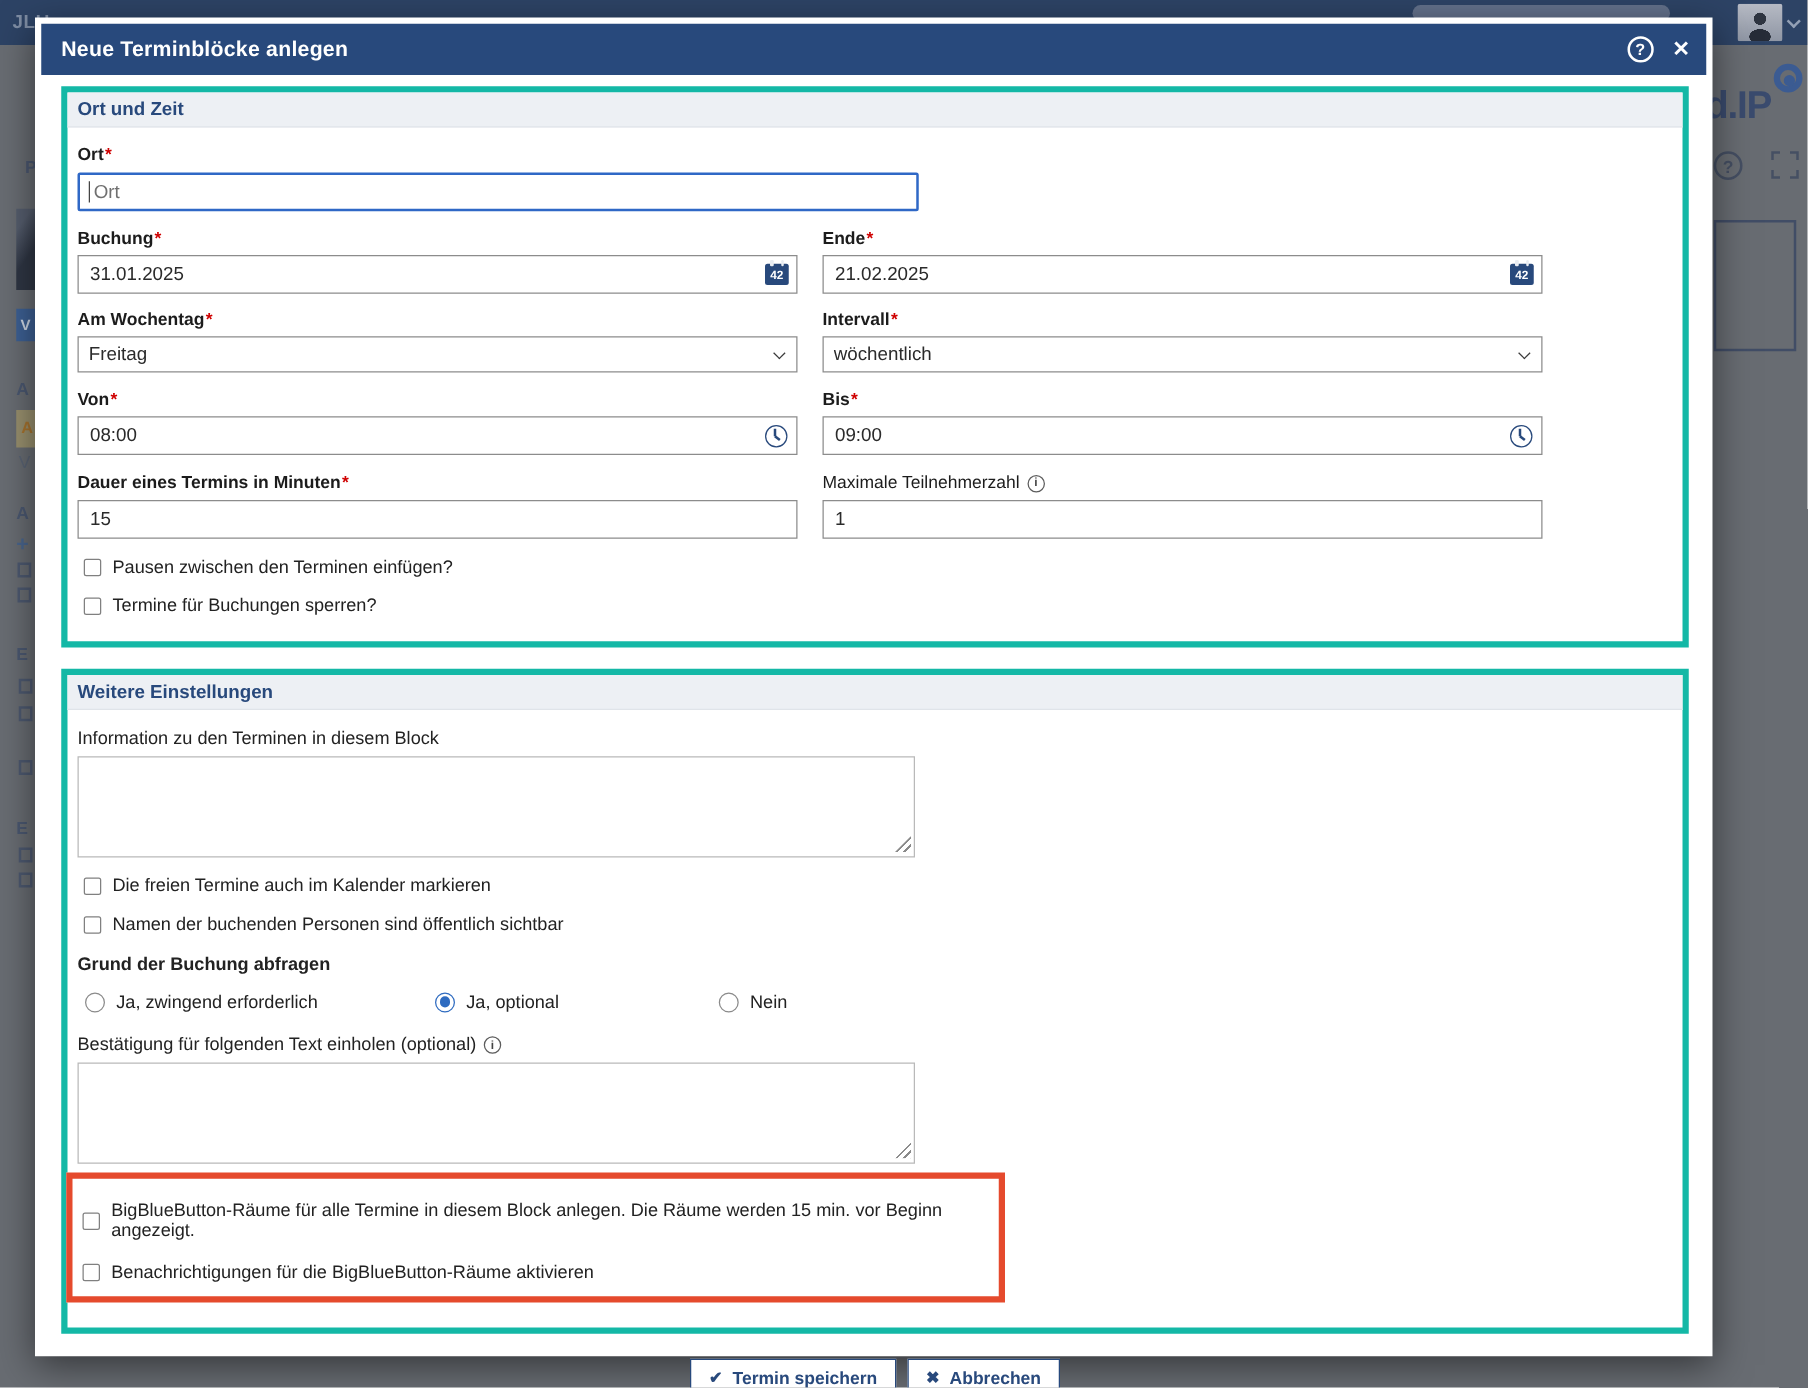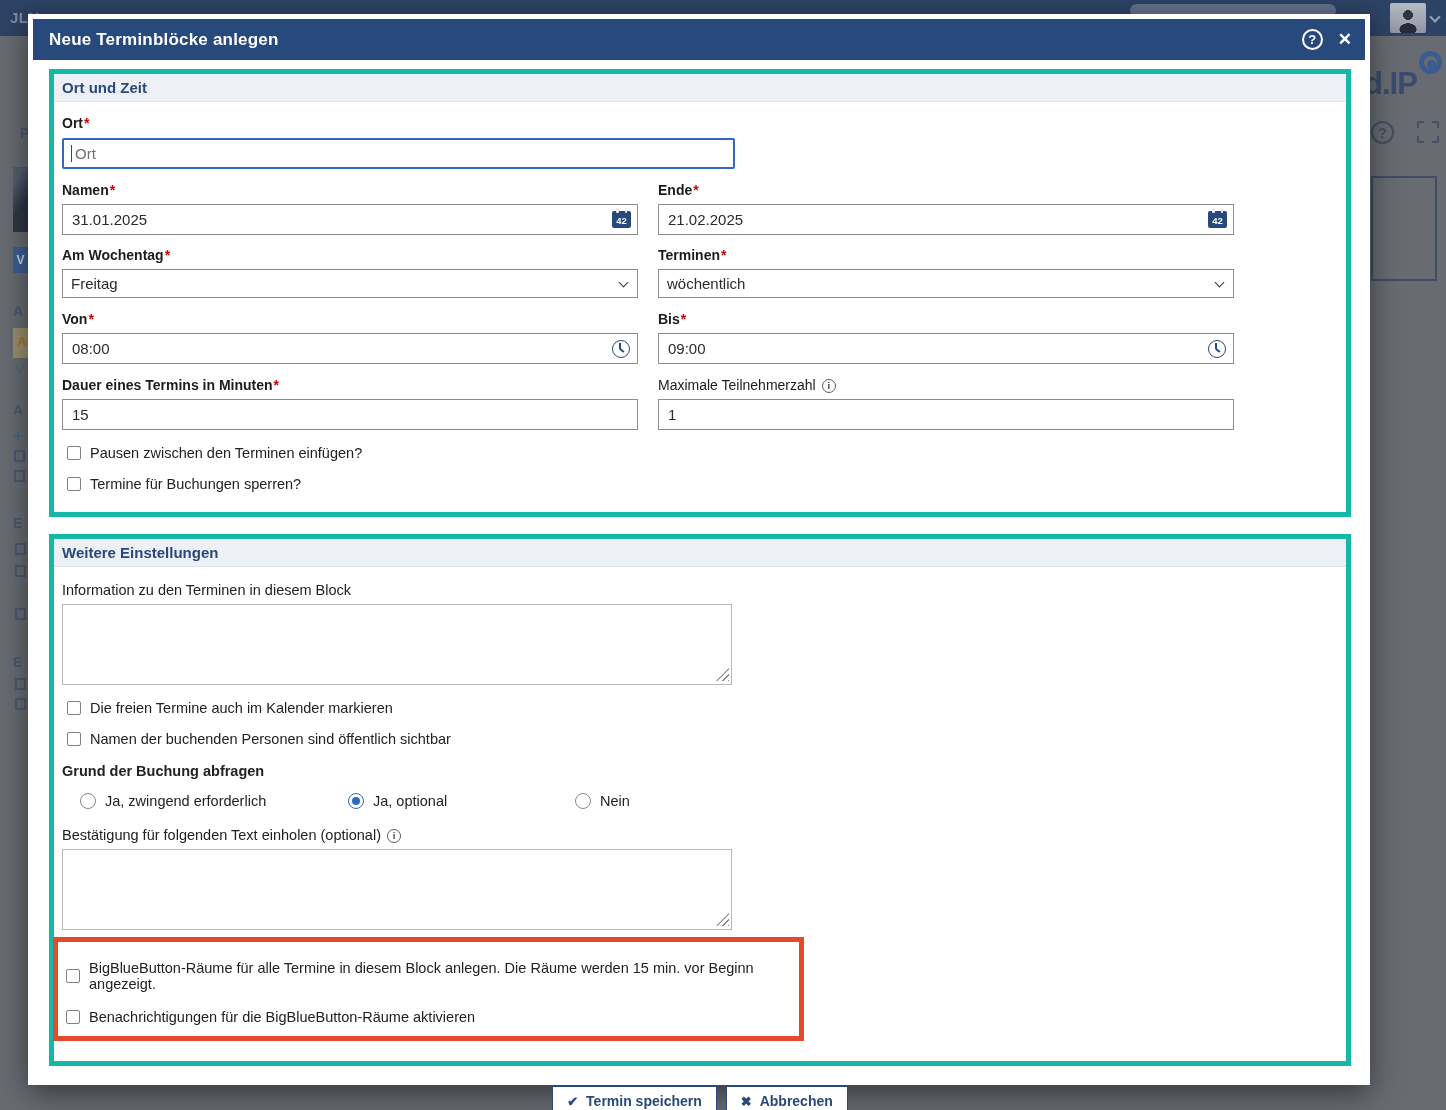--- a/index.html
+++ b/index.html
@@ -93,21 +93,21 @@
     margin:0; border-radius:2px; flex:none; cursor:pointer; }
 
   .ta-wrap { position:relative; width:670px; margin-top:6px; }
   .ta { width:100%; height:81px; border:1px solid #b9b9b9; resize:none; font-family:inherit; font-size:14px; padding:6px 8px; display:block; }
   .rsz { position:absolute; right:3px; bottom:4px; width:13px; height:13px; cursor:nwse-resize;
     clip-path:polygon(100% 0,0 100%,100% 100%);
     background:repeating-linear-gradient(135deg,#8a8a8a 0 1.6px,transparent 1.6px 4.4px); }
 
   .radio-row { position:relative; height:18px; margin:14px 8px 0; }
   .radio-opt { position:absolute; top:0; display:flex; align-items:center; gap:9px; font-size:14.5px; color:#222; }
-  .opt1 { left:18px; } .opt2 { left:286px; } .opt3 { left:513px; }
+  .opt1 { left:6px; } .opt2 { left:286px; } .opt3 { left:513px; }
   .rd { appearance:none; -webkit-appearance:none; width:16px; height:16px; border:1px solid #8a8a8a; border-radius:50%;
     margin:0; background:#fff; position:relative; flex:none; cursor:pointer; }
   .rd:checked { border:1.6px solid #2e6bc0; }
   .rd:checked::before { content:""; position:absolute; inset:2.6px; background:#2e6bc0; border-radius:50%; }
 
   .info-icon { display:inline-flex; align-items:center; justify-content:center; width:14px; height:14px;
     border:1px solid #5c5c5c; border-radius:50%; color:#444; font-size:9.5px; font-weight:700; font-style:normal;
     margin-left:6px; vertical-align:1px; cursor:pointer; }
 
   .red-box { border:5px solid #e54a2d; width:751px; margin:7px 0 0 -1px; padding:3px 10px 11px 8px; background:#fff; }
@@ -174,21 +174,21 @@
       </div>
       <div class="row">
         <div class="ort-wrap">
           <input class="ort-input" type="text" placeholder="Ort" style="">
           <span class="caret"></span>
         </div>
       </div>
 
       <div class="row cols">
         <div class="col lbl">
-          <span>Namen</span><span class="req">*</span>
+          <span>Buchung</span><span class="req">*</span>
         </div>
         <div class="col lbl">
           <span>Ende</span><span class="req">*</span>
         </div>
       </div>
       <div class="row cols">
         <div class="col">
           <input class="inp" type="text" value="31.01.2025" style="">
           <span class="cal-icon">
               <span class="cal-num">42</span>
@@ -200,21 +200,21 @@
               <span class="cal-num">42</span>
             </span>
         </div>
       </div>
 
       <div class="row cols" style="margin-top:-1px;">
         <div class="col lbl">
           <span>Am Wochentag</span><span class="req">*</span>
         </div>
         <div class="col lbl">
-          <span>Terminen</span><span class="req">*</span>
+          <span>Intervall</span><span class="req">*</span>
         </div>
       </div>
       <div class="row cols">
         <div class="col">
           <select class="sel">
             <option>Freitag</option>
           </select>
           <span class="chevron"></span>
         </div>
         <div class="col">

